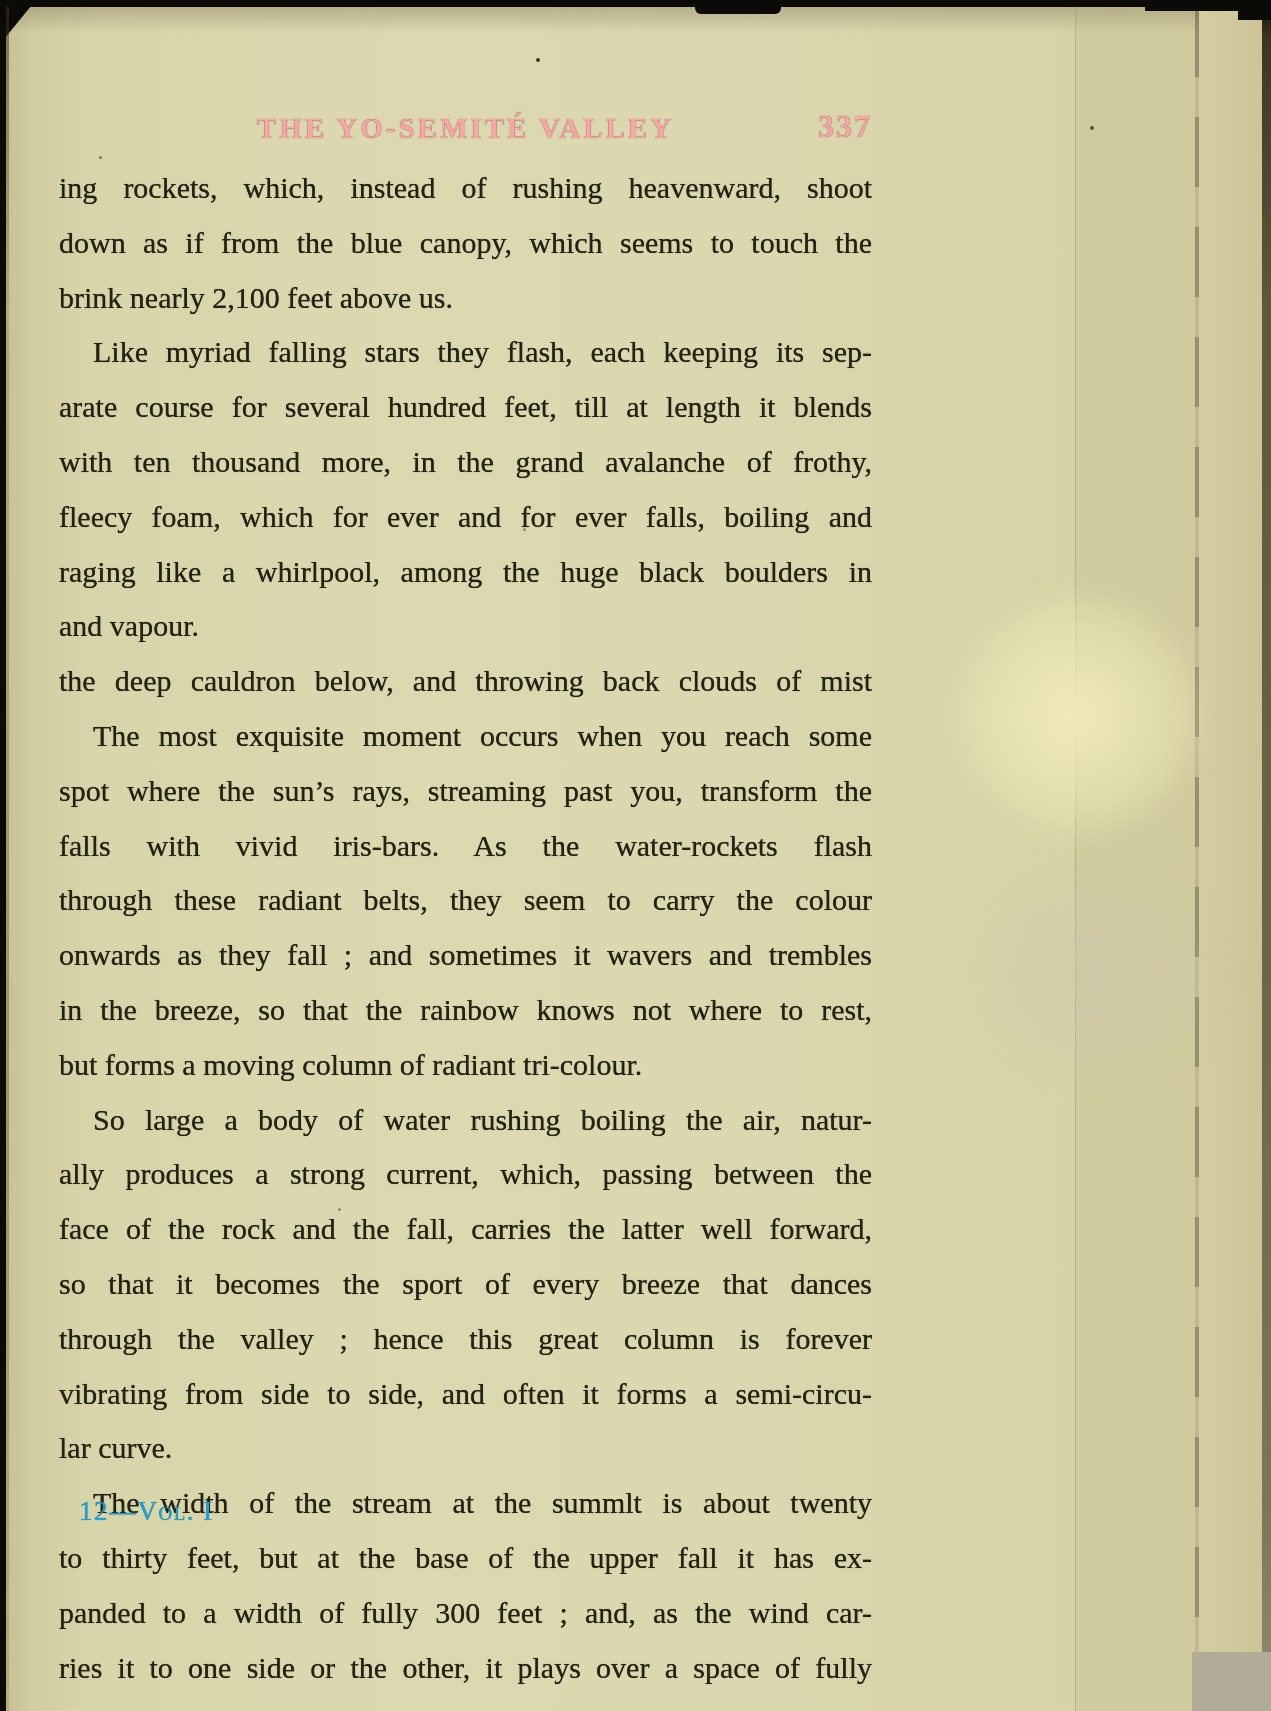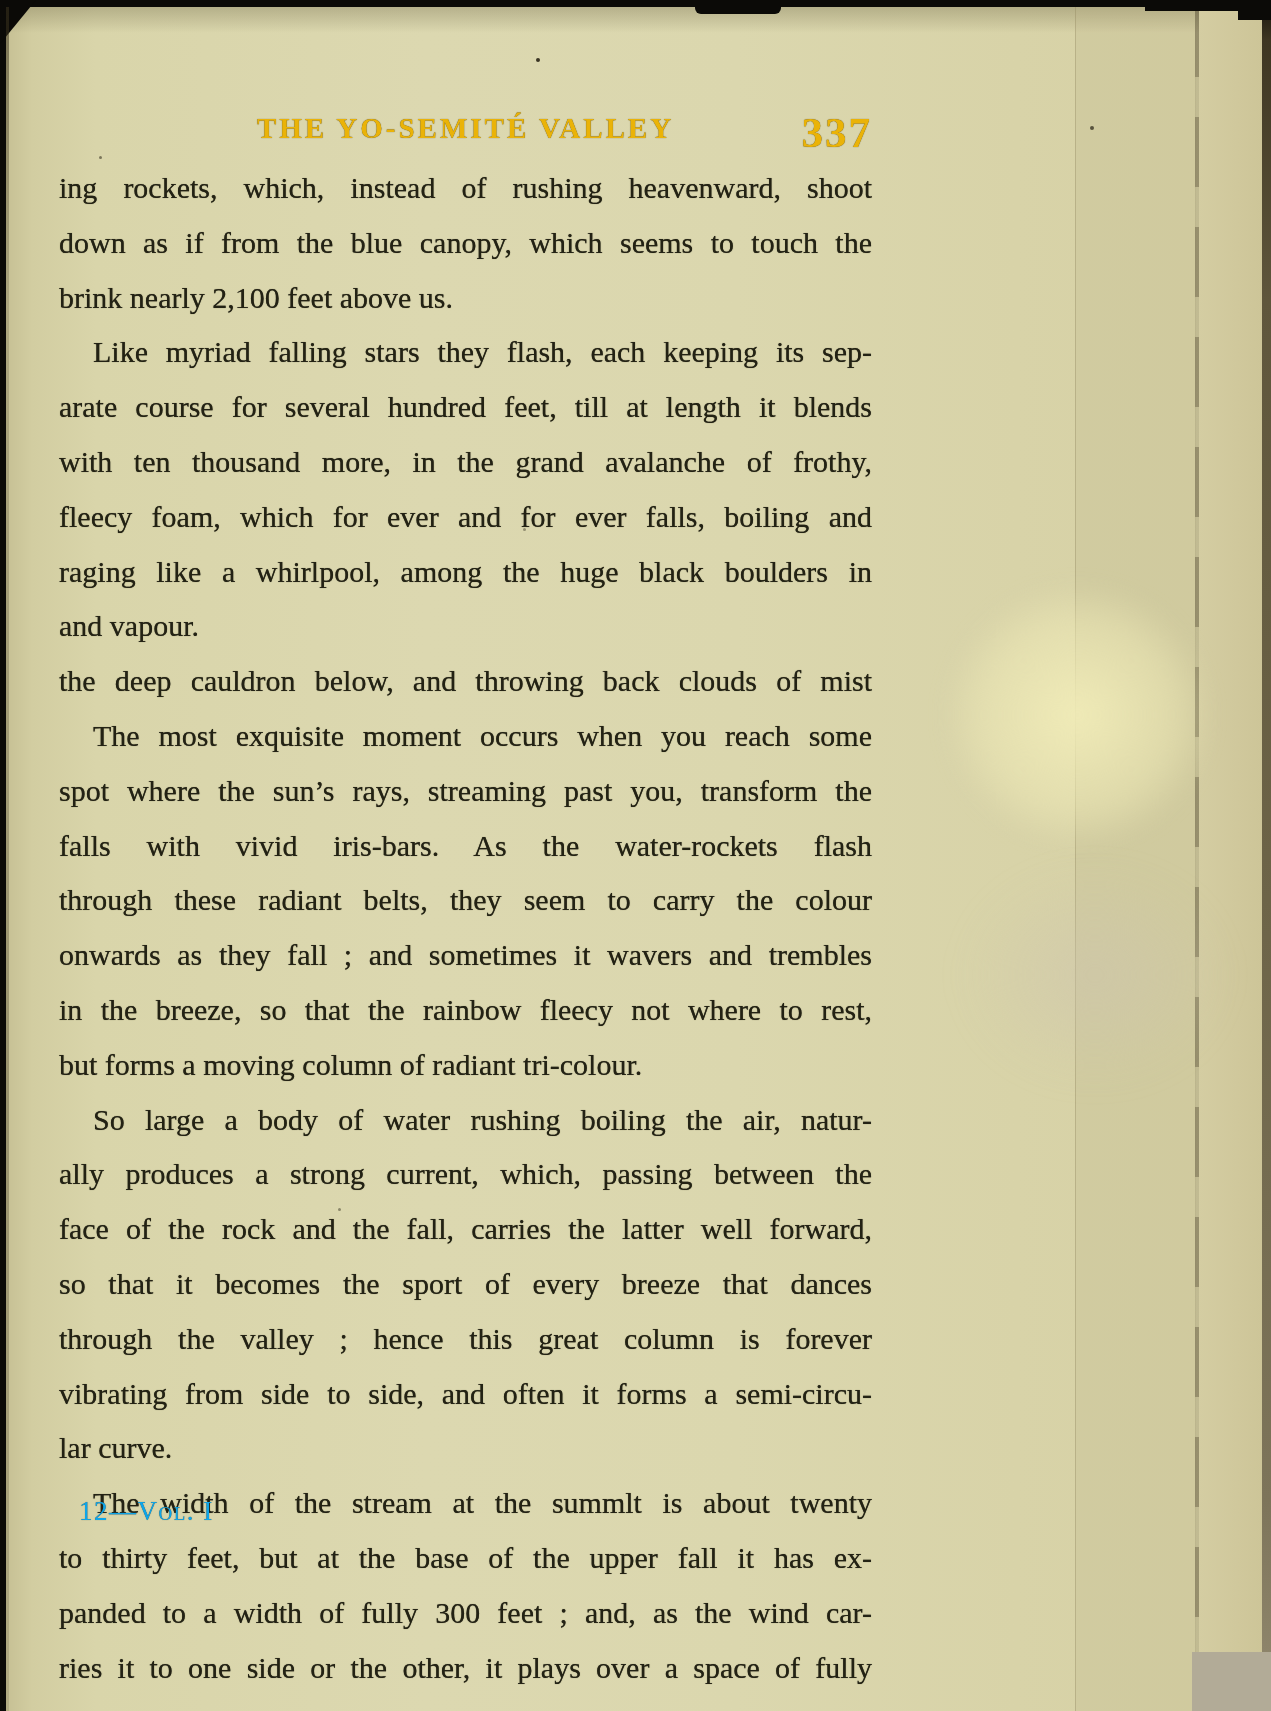--- a/index.html
+++ b/index.html
@@ -29,24 +29,24 @@
         clip-path:polygon(0 0,100% 0,0 100%);}
   .left-line{position:absolute;left:6px;top:7px;width:3px;height:1704px;
         background:linear-gradient(180deg,rgba(60,52,30,.55),rgba(60,52,30,.18) 300px,rgba(60,52,30,.32) 1100px,rgba(60,52,30,.15));}
   
   .blur-spot{position:absolute;left:905px;top:545px;width:345px;height:340px;filter:blur(10px);
         background:radial-gradient(closest-side,rgba(241,236,184,.95),rgba(241,236,184,.45) 55%,rgba(241,236,184,0) 78%);}
   .haze{position:absolute;left:930px;top:840px;width:330px;height:270px;filter:blur(16px);
         background:radial-gradient(closest-side,rgba(205,196,174,.5),rgba(205,196,174,0) 80%);}
   .speck{position:absolute;border-radius:50%;background:#3a3524;}
   
-  .header{position:absolute;left:59px;top:112px;width:813px;height:48px;color:#eab308;}
+  .header{position:absolute;left:59px;top:112px;width:813px;height:48px;color:#fca5a5;}
   .header-title{position:absolute;left:0;right:0;text-align:center;font-weight:bold;
         font-size:29px;letter-spacing:3px;text-shadow:0 0 .8px rgba(35,34,20,.9);}
-  .page-number{position:absolute;right:0;top:-4px;font-weight:bold;font-size:43px;letter-spacing:2px;
+  .page-number{position:absolute;right:0;top:-4px;font-weight:bold;font-size:32px;letter-spacing:2px;
         text-shadow:0 0 .8px rgba(35,34,20,.9);}
   .text-block{position:absolute;left:59px;top:156px;width:813px;color:#232214;}
   .line{font-size:30px;line-height:45.8px;height:45.8px;text-align:justify;text-align-last:left;
         text-shadow:0 0 .7px rgba(35,34,20,.85);margin-top:9px;}
   .line.just{text-align-last:justify;}
   .line.indent{padding-left:34px;}
   .footer{position:absolute;left:79px;top:1496px;font-size:27px;letter-spacing:1.5px;color:#0ea5e9;
         font-variant:small-caps;text-shadow:0 0 .7px rgba(35,34,20,.85);}
 </style>
 </head>
@@ -90,21 +90,21 @@
       <div class="line just">with ten thousand more, in the grand avalanche of frothy,</div>
       <div class="line just">fleecy foam, which for ever and for ever falls, boiling and</div>
       <div class="line just">raging like a whirlpool, among the huge black boulders in</div>
       <div class="line">and vapour.</div>
       <div class="line just">the deep cauldron below, and throwing back clouds of mist</div>
       <div class="line indent just">The most exquisite moment occurs when you reach some</div>
       <div class="line just">spot where the sun’s rays, streaming past you, transform the</div>
       <div class="line just">falls with vivid iris-bars.  As the water-rockets flash</div>
       <div class="line just">through these radiant belts, they seem to carry the colour</div>
       <div class="line just">onwards as they fall ;  and sometimes it wavers and trembles</div>
-      <div class="line just">in the breeze, so that the rainbow fleecy not where to rest,</div>
+      <div class="line just">in the breeze, so that the rainbow knows not where to rest,</div>
       <div class="line">but forms a moving column of radiant tri-colour.</div>
       <div class="line indent just">So large a body of water rushing boiling the air, natur-</div>
       <div class="line just">ally produces a strong current, which, passing between the</div>
       <div class="line just">face of the rock and the fall, carries the latter well forward,</div>
       <div class="line just">so that it becomes the sport of every breeze that dances</div>
       <div class="line just">through the valley ; hence this great column is forever</div>
       <div class="line just">vibrating from side to side, and often it forms a semi-circu-</div>
       <div class="line">lar curve.</div>
       <div class="line indent just">The width of the stream at the summlt is about twenty</div>
       <div class="line just">to thirty feet, but at the base of the upper fall it has ex-</div>

